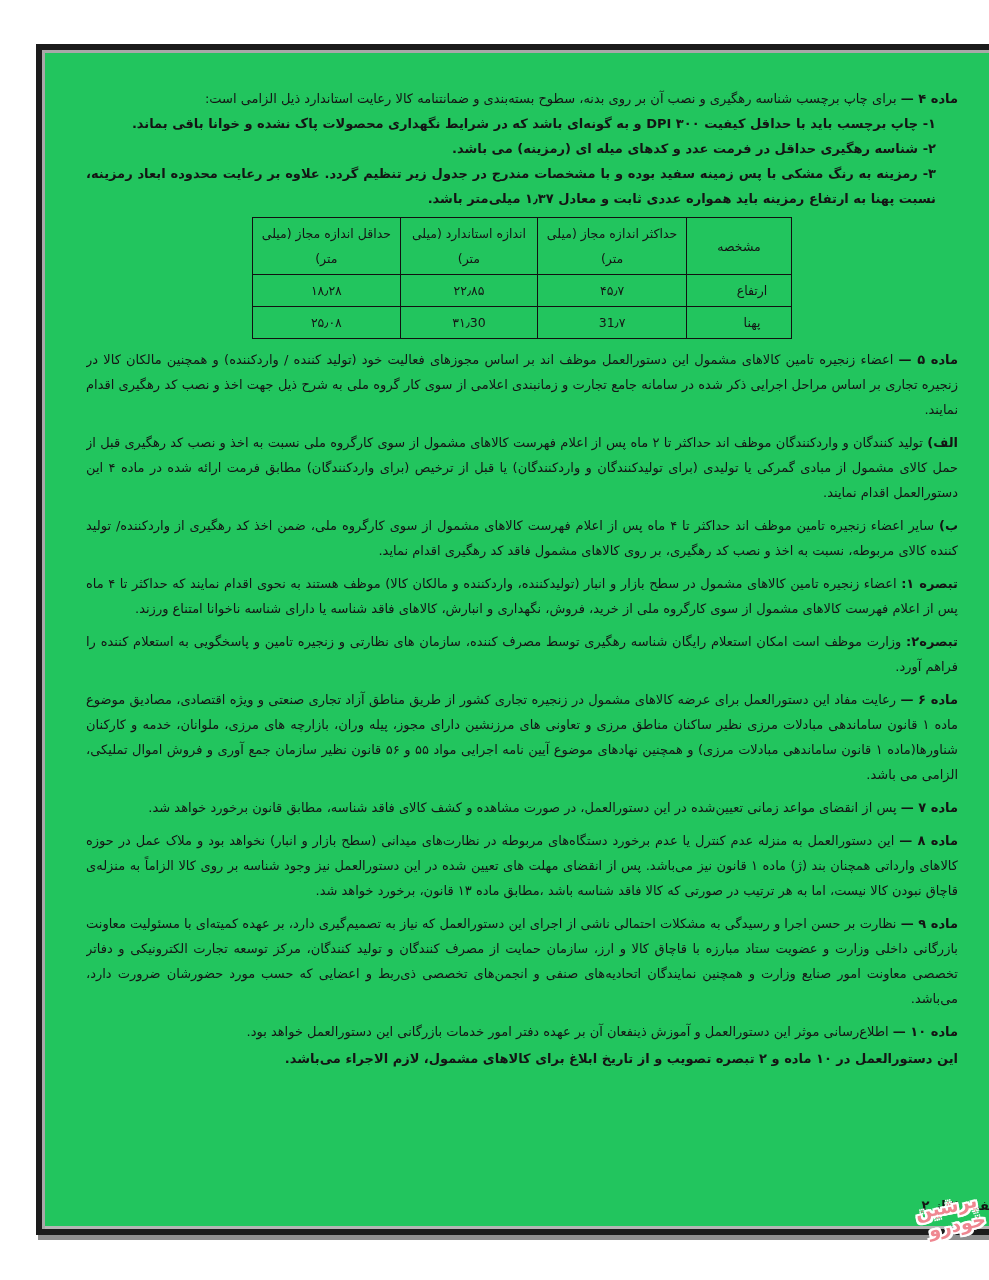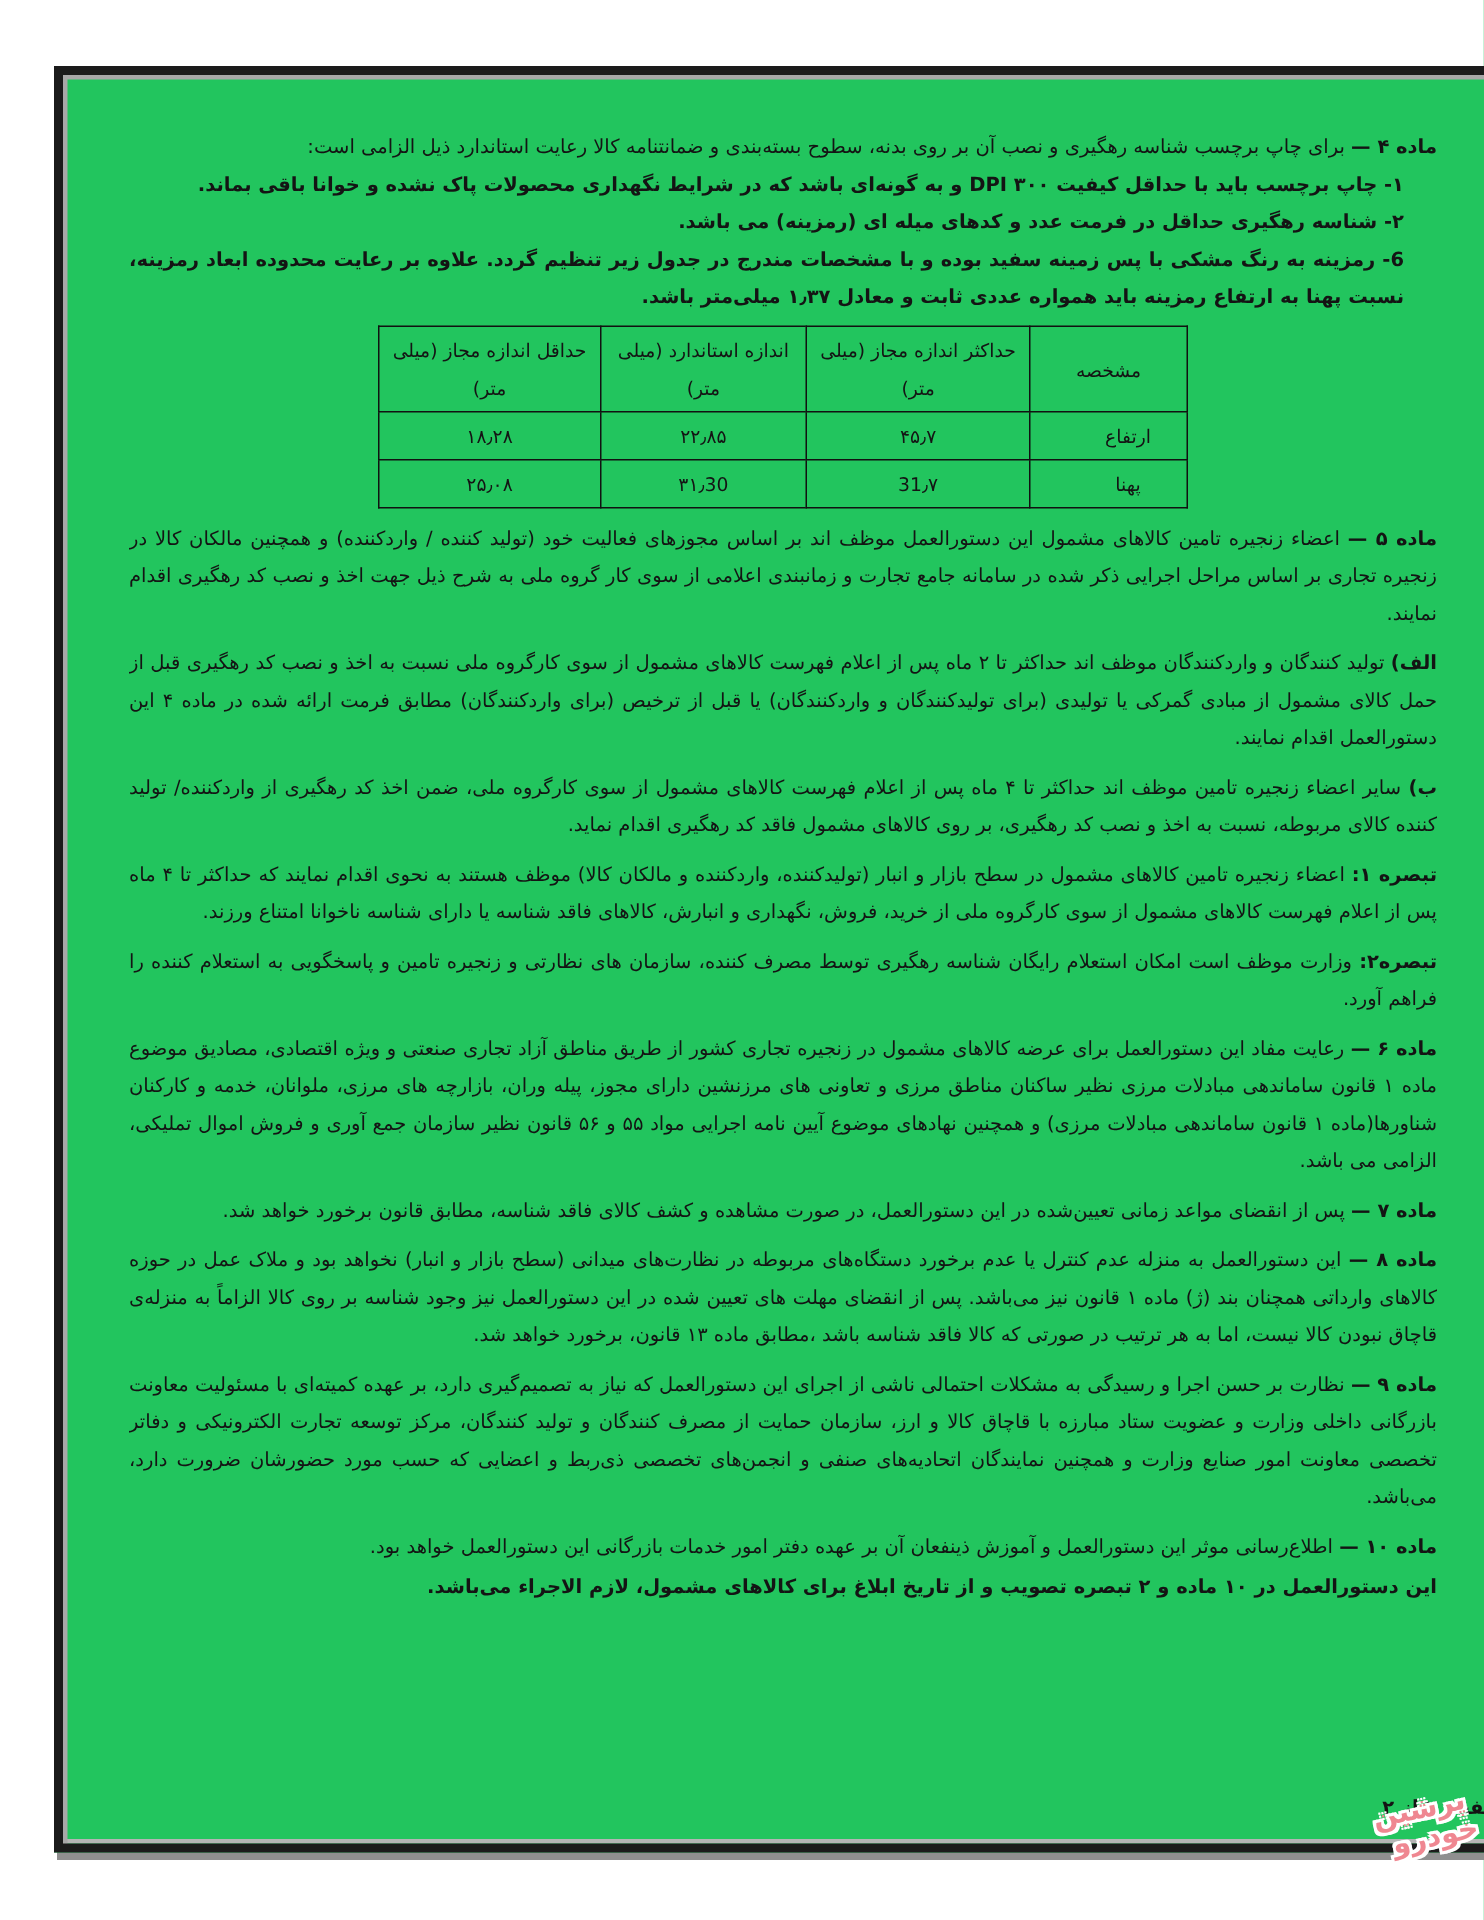--- a/index.html
+++ b/index.html
@@ -52,21 +52,21 @@
 </head>
 <body>
 
 <div class="frame">
   <div class="content">
 
     <p class="para article"><span class="lead">ماده ۴ —</span><span> برای چاپ برچسب شناسه رهگیری و نصب آن بر روی بدنه، سطوح بسته‌بندی و ضمانتنامه کالا رعایت استاندارد ذیل الزامی است:</span></p>
 
     <p class="para sub"><span>۱- چاپ برچسب باید با حداقل کیفیت ۳۰۰ DPI و به گونه‌ای باشد که در شرایط نگهداری محصولات پاک نشده و خوانا باقی بماند.</span></p>
     <p class="para sub"><span>۲- شناسه رهگیری حداقل در فرمت عدد و کدهای میله ای (رمزینه) می باشد.</span></p>
-    <p class="para sub"><span>6- رمزینه به رنگ مشکی با پس زمینه سفید بوده و با مشخصات مندرج در جدول زیر تنظیم گردد. علاوه بر رعایت محدوده ابعاد رمزینه، نسبت پهنا به ارتفاع رمزینه باید همواره عددی ثابت و معادل ۱٫۳۷ میلی‌متر باشد.</span></p>
+    <p class="para sub"><span>۳- رمزینه به رنگ مشکی با پس زمینه سفید بوده و با مشخصات مندرج در جدول زیر تنظیم گردد. علاوه بر رعایت محدوده ابعاد رمزینه، نسبت پهنا به ارتفاع رمزینه باید همواره عددی ثابت و معادل ۱٫۳۷ میلی‌متر باشد.</span></p>
 
     <table class="spec">
       <thead>
         <tr>
           <th>مشخصه</th>
           <th>حداکثر اندازه مجاز (میلی متر)</th>
           <th>اندازه استاندارد (میلی متر)</th>
           <th>حداقل اندازه مجاز (میلی متر)</th>
         </tr>
       </thead>

